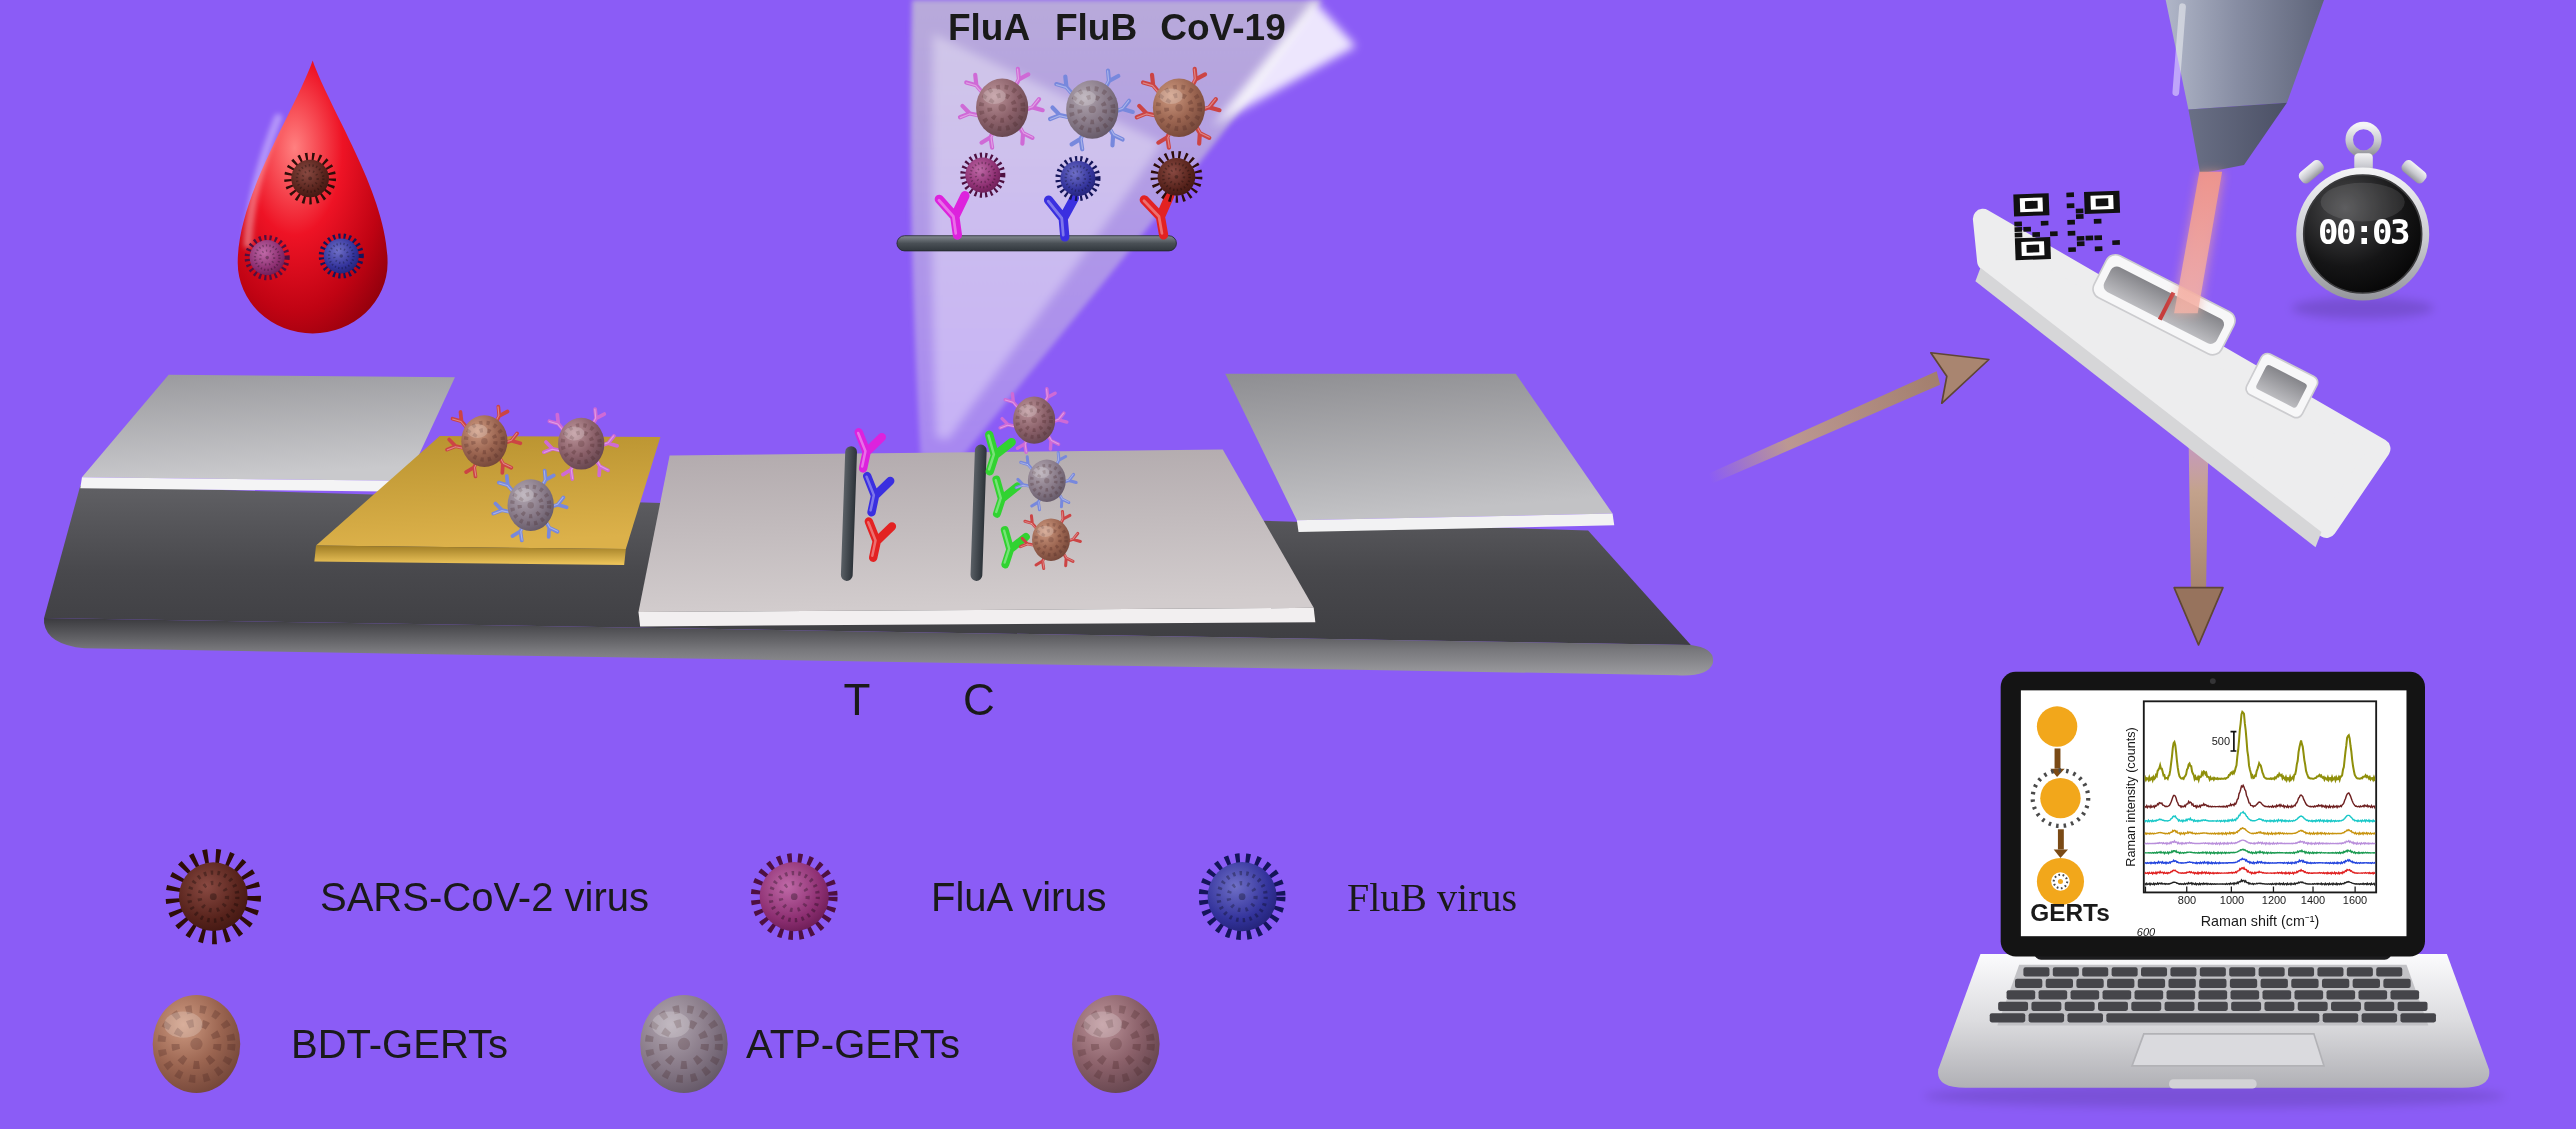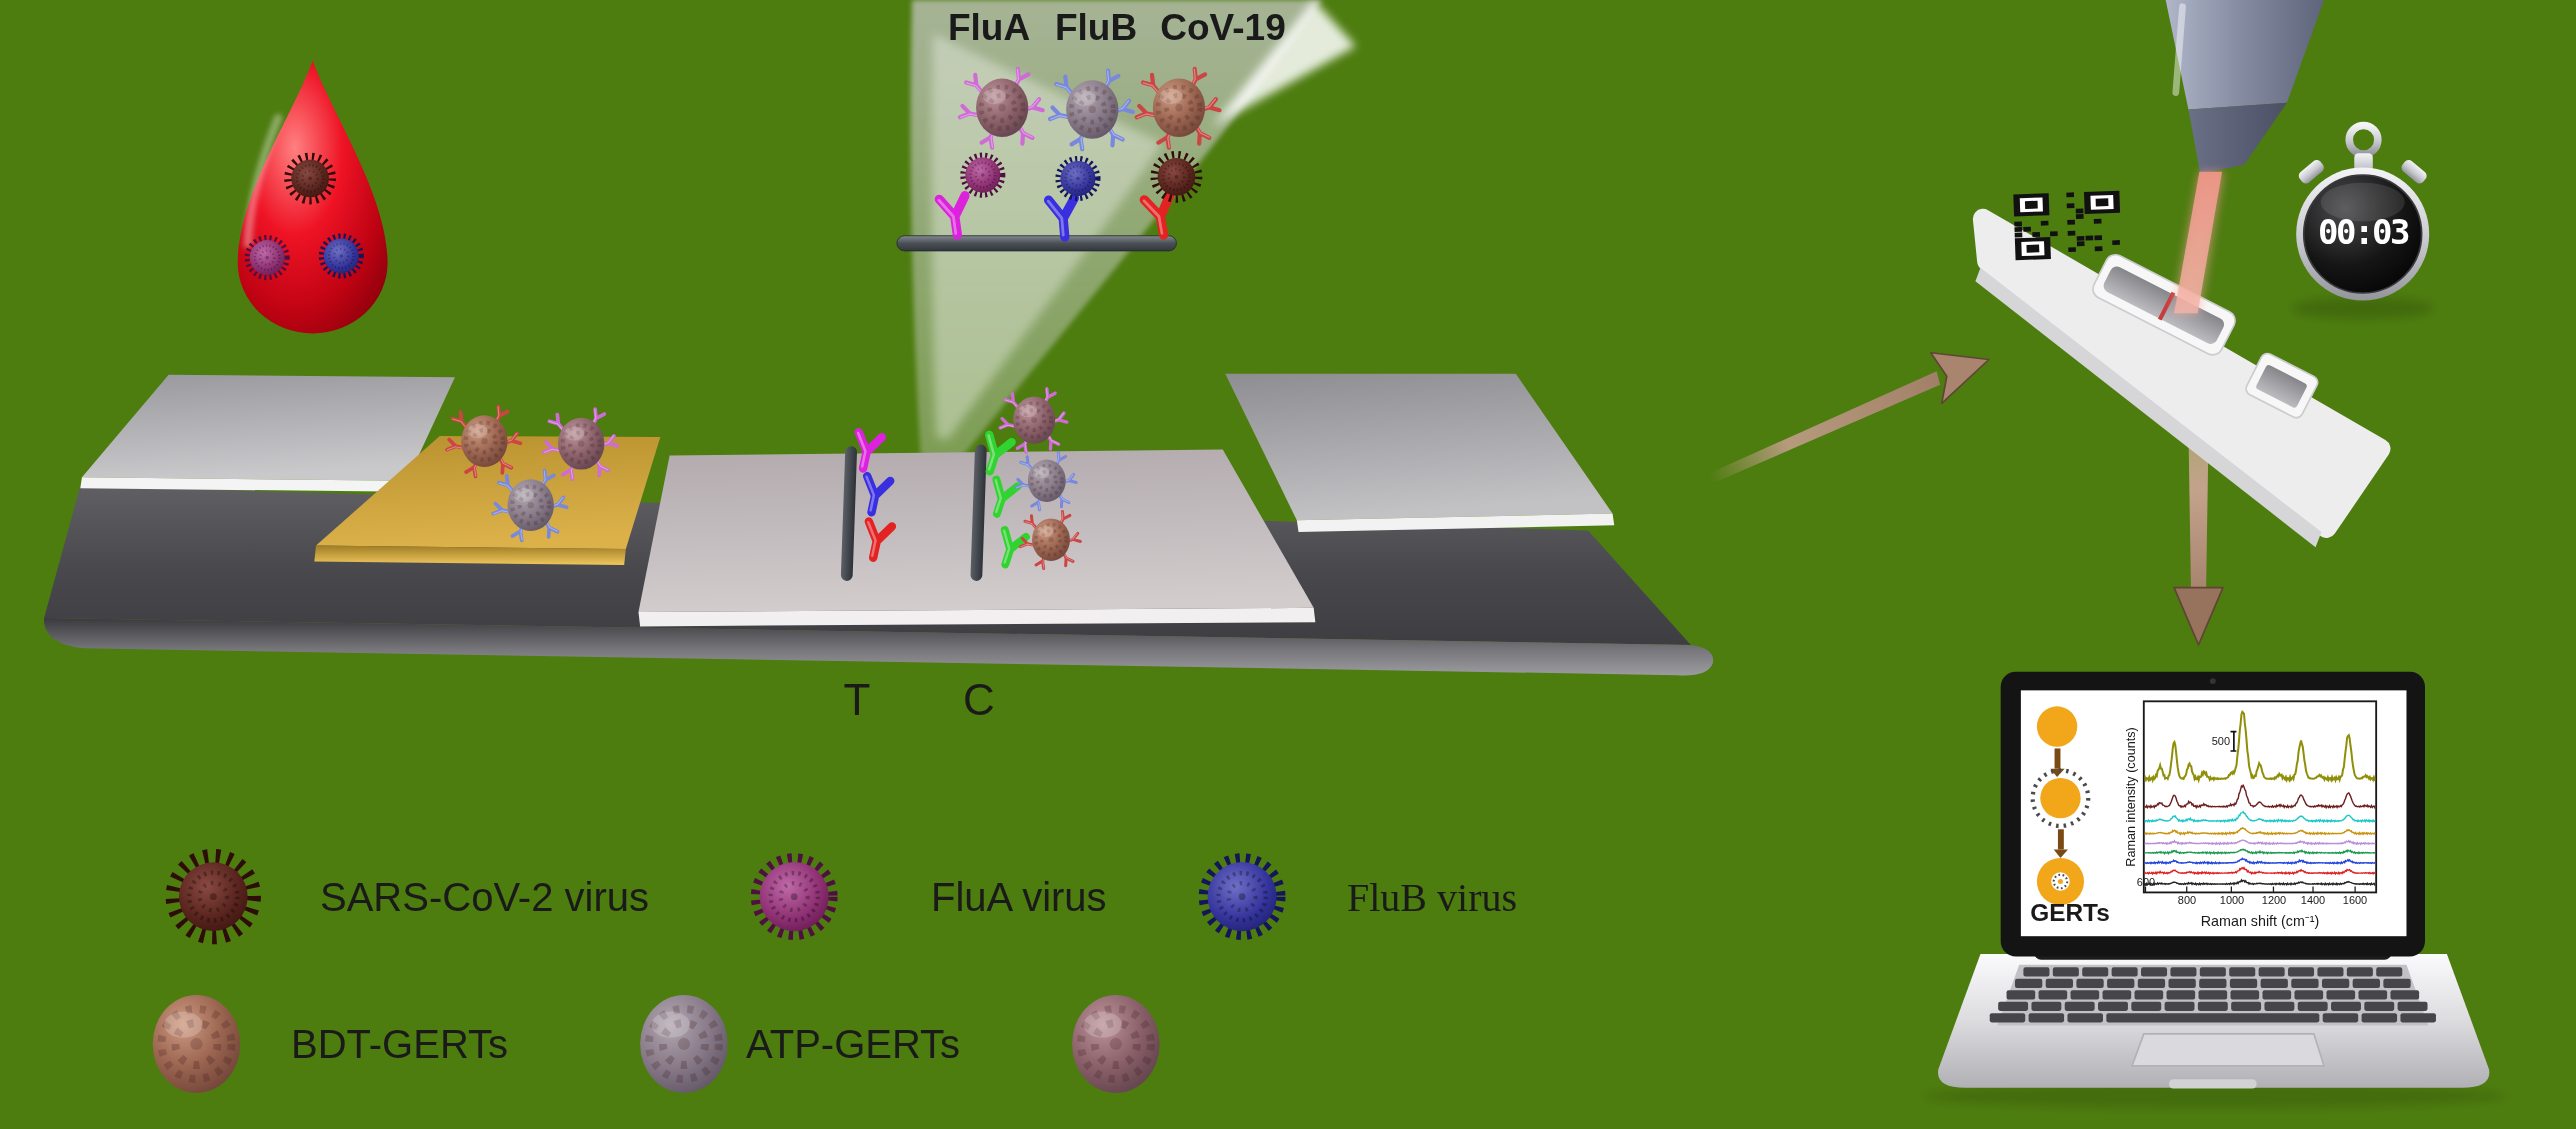--- a/index.html
+++ b/index.html
@@ -1,16 +1,16 @@
 <!DOCTYPE html>
 <html style="font-size:13.5px"><head>
 <meta charset="utf-8">
 <style>
   html,body{margin:0;padding:0;background:#ffffff;}
-  #stage{position:relative;width:2576px;height:1129px;background:#4d7c0f;overflow:hidden;
+  #stage{position:relative;width:2576px;height:1129px;background:#8b5cf6;overflow:hidden;
          font-family:"Liberation Sans",sans-serif;}
   svg{position:absolute;left:0;top:0;}
   .txt{position:absolute;color:#1a1a1a;white-space:nowrap;
        font-family:"Liberation Sans",sans-serif;}
   .top-label{font-size:37px;font-weight:600;transform:translateX(-50%);}
   .tc-label{font-size:44px;font-weight:500;transform:translateX(-50%);}
   .legend-label{font-size:40px;font-weight:500;transform:translateY(-50%);}
   .timer-text{font-family:"DejaVu Sans Mono",monospace;font-size:34px;font-weight:bold;
               color:#ffffff;letter-spacing:-2.5px;transform:translate(-50%,-54%);}
   .gerts-label{font-size:24.4px;font-weight:700;transform:translateX(-50%);letter-spacing:0px;}
@@ -609,21 +609,21 @@
 <div class="txt legend-label" style="left:1347px;top:897px;font-family:Liberation Serif, serif;">FluB virus</div>
 <div class="txt legend-label" style="left:291px;top:1044px;">BDT-GERTs</div>
 <div class="txt legend-label" style="left:746px;top:1044px;">ATP-GERTs</div>
 
 <div class="txt gerts-label" style="left:2070px;top:899px;">GERTs</div>
 
 <div class="txt axis-y-label" style="left:2131px;top:797px;">Raman intensity (counts)</div>
 <div class="txt axis-x-label" style="left:2260px;top:867px;margin-top:44px;">Raman shift (cm⁻¹)</div>
 <div class="txt scalebar-label" style="left:2230px;top:741px;">500</div>
 
-<div class="txt tick-label" style="left:2146px;top:876px;">600</div>
+<div class="txt tick-label" style="left:2146px;top:926px;font-style:italic;">600</div>
 <div class="txt tick-label" style="left:2187px;top:894px;">800</div>
 <div class="txt tick-label" style="left:2232px;top:894px;">1000</div>
 <div class="txt tick-label" style="left:2274px;top:894px;">1200</div>
 <div class="txt tick-label" style="left:2313px;top:894px;">1400</div>
 <div class="txt tick-label" style="left:2355px;top:894px;">1600</div>
 
 </div>
 
 
 </body></html>

